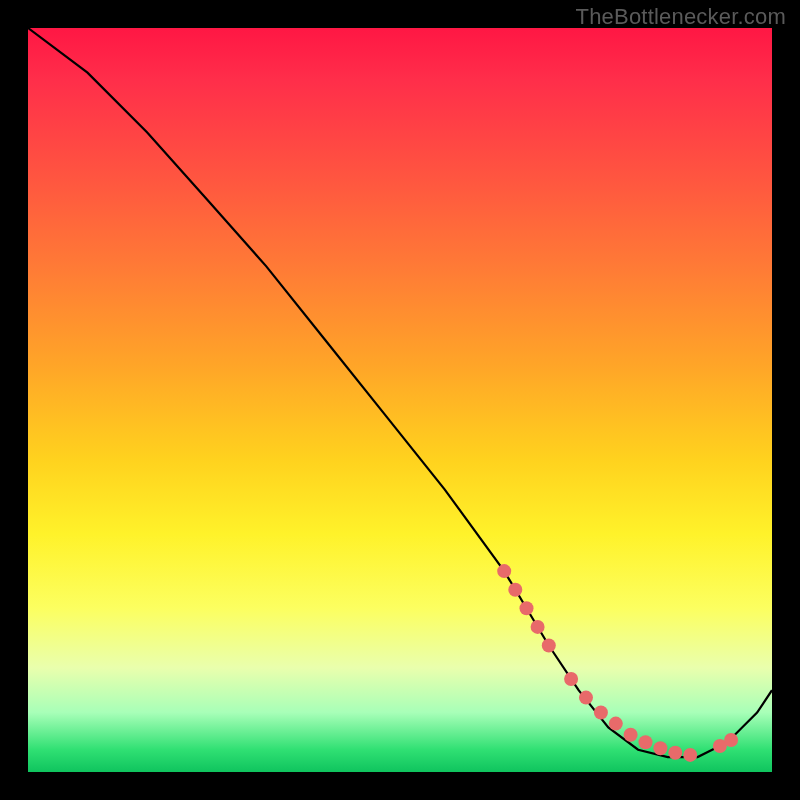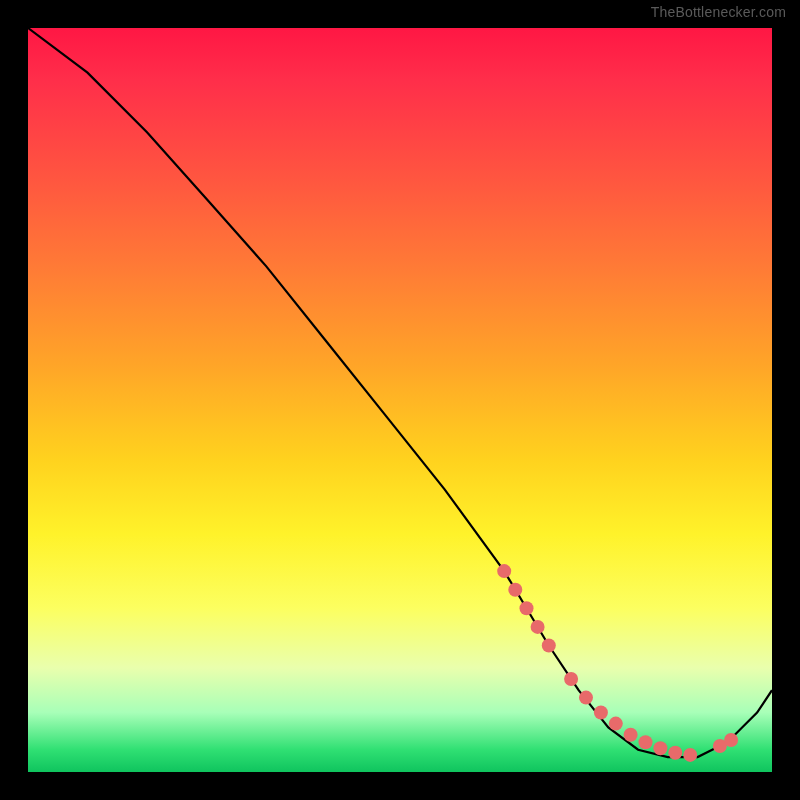--- a/index.html
+++ b/index.html
@@ -15,21 +15,21 @@
     position: relative;
     width: 800px;
     height: 800px;
     background: #000;
   }
   .watermark {
     position: absolute;
     top: 4px;
     right: 14px;
     color: #5a5a5a;
-    font-size: 14px;
+    font-size: 22px;
     font-weight: 500;
     letter-spacing: 0.2px;
     z-index: 10;
   }
   .plot-area {
     position: absolute;
     left: 28px;
     top: 28px;
     width: 744px;
     height: 744px;

